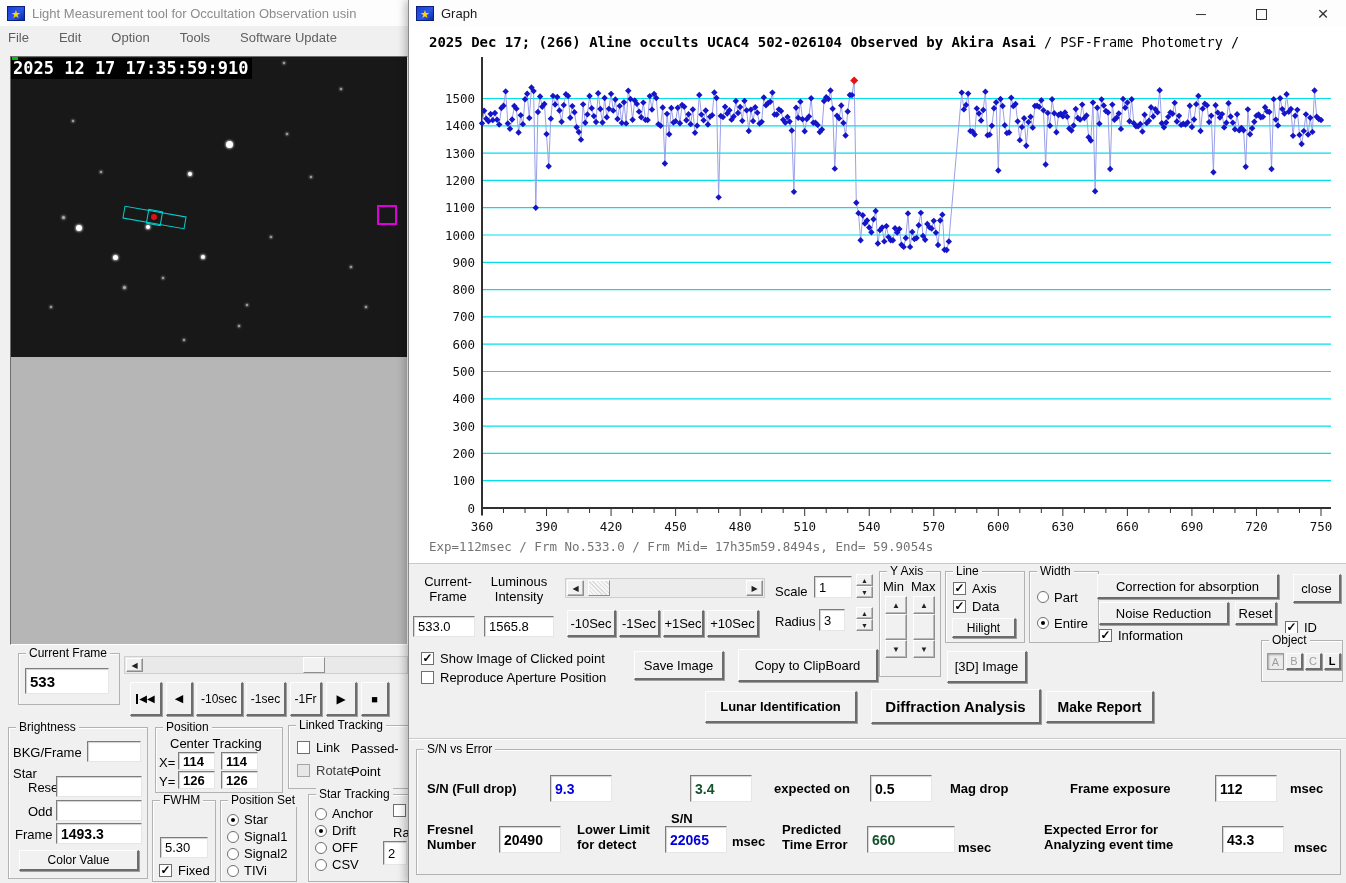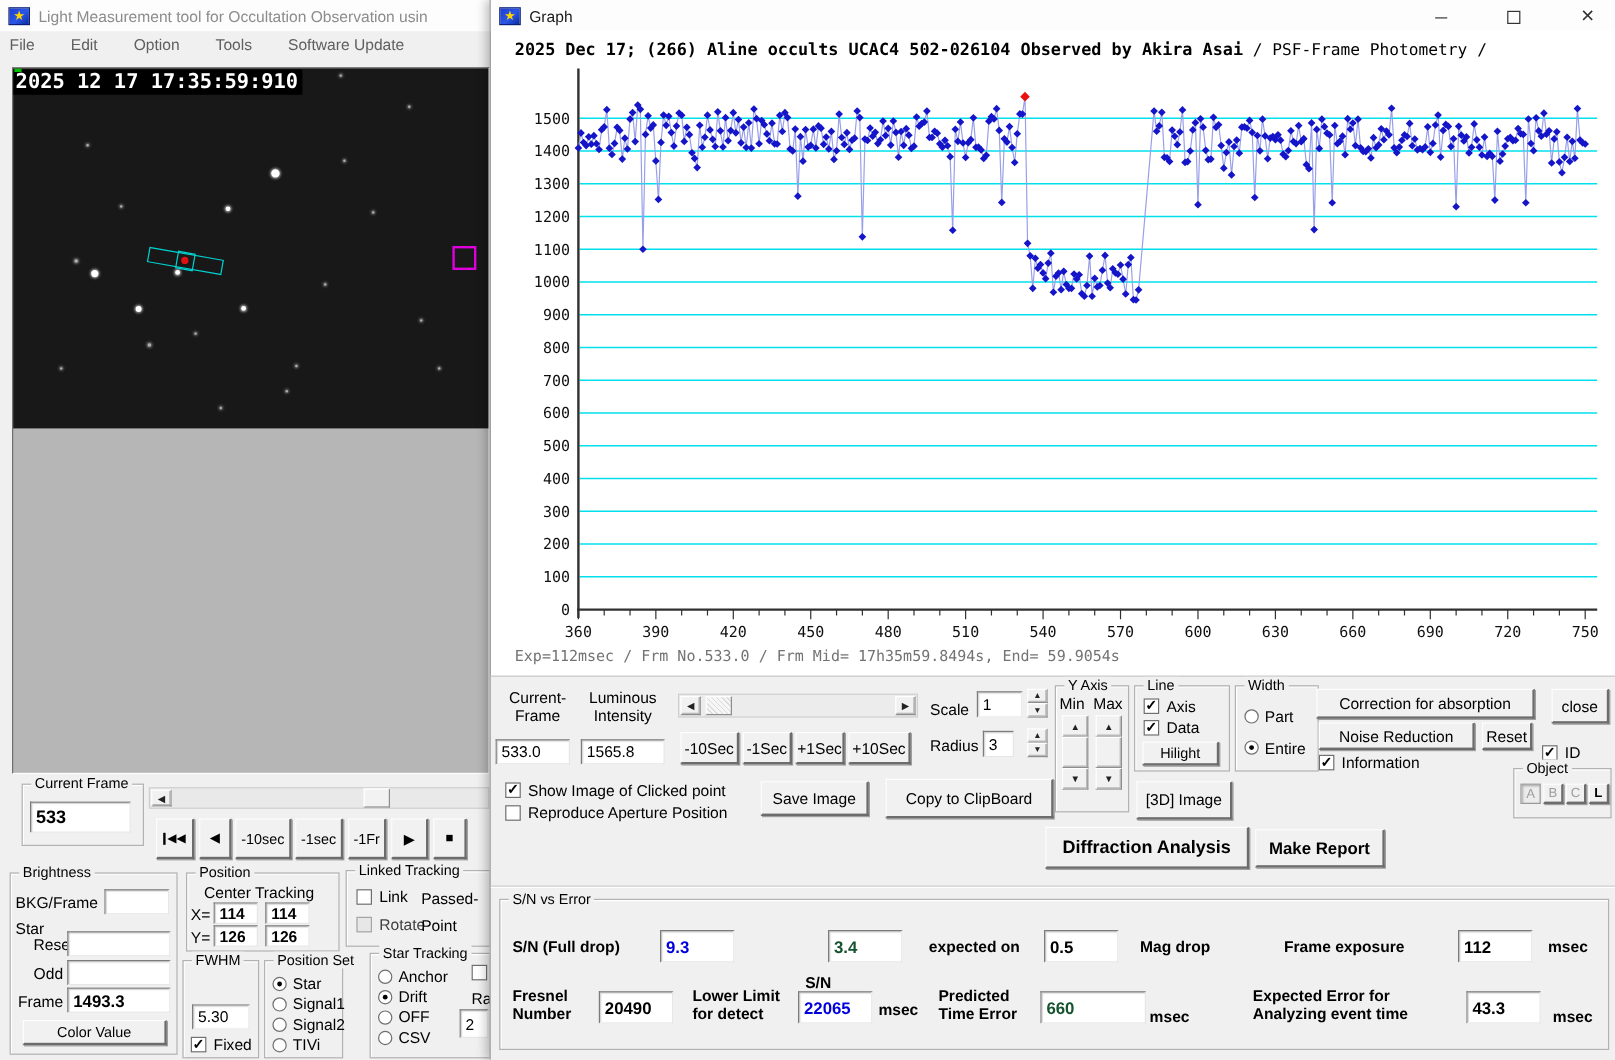--- a/index.html
+++ b/index.html
@@ -162,21 +162,21 @@
 
   <div class="grp" style="left:152px;top:800px;width:64px;height:82px;">
     <span class="legend">FWHM</span>
     <div class="field" style="left:7px;top:36px;width:48px;height:21px;">5.30</div>
     <div class="cbrow" style="left:6px;top:62px;">
         <span class="cbx">✓</span>
         <span>Fixed</span>
       </div>
   </div>
 
-  <div class="grp" style="left:220px;top:800px;width:66px;height:82px;">
+  <div class="grp" style="left:220px;top:800px;width:77px;height:82px;">
     <span class="legend">Position Set</span>
     <div class="abs" style="left:6px;top:10px;">
         <div class="radrow">
           <span class="rad on"></span>
           <span>Star</span>
         </div>
         <div class="radrow">
           <span class="rad"></span>
           <span>Signal1</span>
         </div>
@@ -830,20 +830,21 @@
       <div id="object-btns" class="abs" style="left:5px;top:12px;display:flex;gap:2px;">
           <div class="btn pressed" style="position: static; width: 17px; height: 17px; font-size: 11px; color: rgb(157, 157, 157);">A</div>
           <div class="btn" style="position: static; width: 17px; height: 17px; font-size: 11px; color: rgb(157, 157, 157);">B</div>
           <div class="btn" style="position: static; width: 17px; height: 17px; font-size: 11px; color: rgb(157, 157, 157);">C</div>
           <div class="btn" style="position: static; width: 17px; height: 17px; font-size: 11px; font-weight: bold;">L</div>
         </div>
     </div>
 
     <div class="btn" style="left:538px;top:87px;width:80px;height:32px;">[3D] Image</div>
 
+    <div class="btn" style="left:296px;top:127px;width:152px;height:32px;font-weight:bold;font-size:13px;">Lunar Identification</div>
     <div class="btn" style="left:462px;top:125px;width:170px;height:35px;font-weight:bold;font-size:15px;">Diffraction Analysis</div>
     <div class="btn" style="left:637px;top:127px;width:108px;height:32px;font-weight:bold;font-size:14px;">Make Report</div>
 
     <div class="sep" style="top:174px;"></div>
 
     <div class="grp" style="left:7px;top:185px;width:925px;height:126px;">
       <span class="legend">S/N vs Error</span>
       <div class="lbl bold" style="left:10px;top:31px;">S/N (Full drop)</div>
       <div class="field snfield vblue" style="left:133px;top:25px;width:62px;height:27px;">9.3</div>
       <div class="lbl bold" style="left:254px;top:31px;margin-top:30px;">S/N</div>

